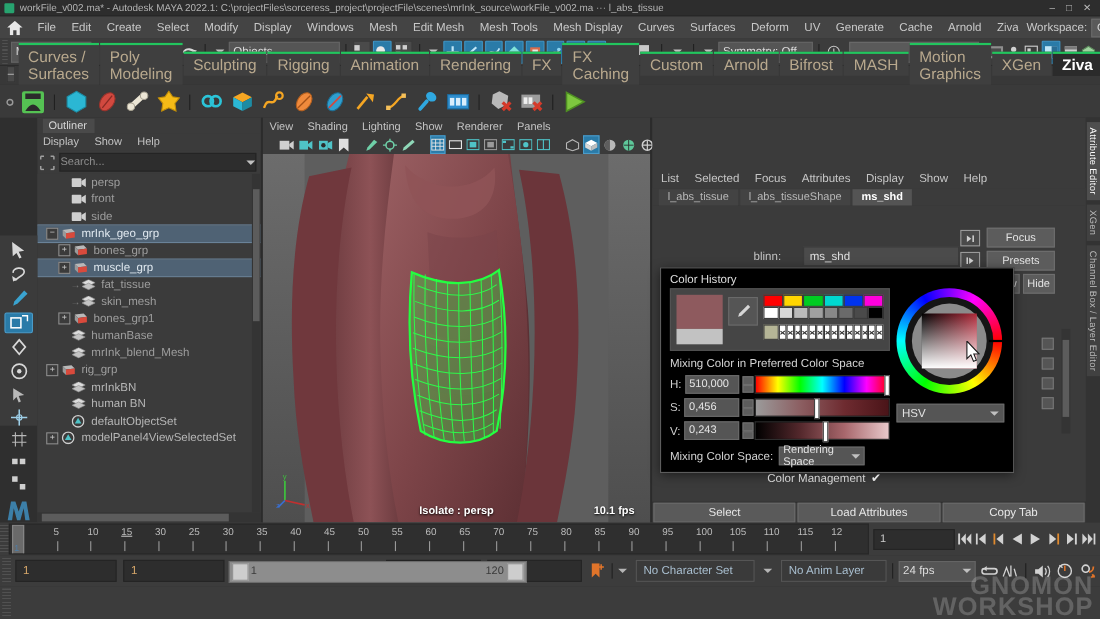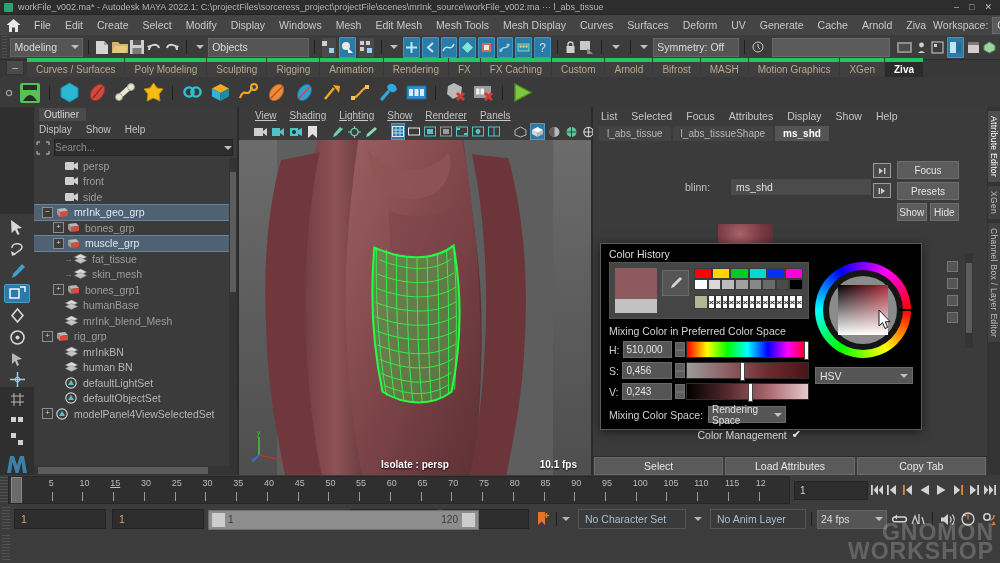--- a/index.html
+++ b/index.html
@@ -32,21 +32,21 @@
      margin-right:3px;opacity:.7;}
   .combo{height:17px;background:#555555;border:1px solid #646464;display:flex;align-items:center;padding:0 3px;font-size:10.5px;color:#dcdcdc;}
   .tbtn{width:19px;height:19px;background:#4a4a4a;border:1px solid #3a3a3a;margin:0 1px;display:flex;align-items:center;justify-content:center;border-radius:1px;}
   .tbtn.flat{background:transparent;border:none;}
   .tbtn.on{background:#2a7ba8;border-color:#3f94c4;}
   .tbtn svg{display:block;}
 
   
   #shelftabs{height:17px;background:#383838;display:flex;align-items:flex-end;padding-left:2px;}
   #shelf-minus{width:16px;height:13px;background:#4a4a4a;border:1px solid #333;display:flex;align-items:center;justify-content:center;color:#ccc;margin:0 3px 2px 4px;font-size:10px;}
-  .shelf-tab{padding:2px 9px;font-size:10px;color:#b9a98e;background:#3f3f3f;margin-right:1px;border-top:4px solid #22c55e;}
+  .shelf-tab{padding:2px 9px;font-size:14px;color:#b9a98e;background:#3f3f3f;margin-right:1px;border-top:2px solid #22c55e;}
   .shelf-tab.active{background:#2b2b2b;color:#ffffff;font-weight:bold;}
 
   
   #shelfbar{height:31px;background:#3a3a3a;display:flex;align-items:center;padding-left:2px;border-bottom:1px solid #2c2c2c;}
   .shelf-ico{width:26px;height:26px;margin:0 1px;display:flex;align-items:center;justify-content:center;}
 
   
   #work{position:absolute;left:0;top:107px;right:0;bottom:88px;display:flex;background:#2f2f2f;}
 
   
@@ -65,33 +65,33 @@
   .ol-exp.none{border:none;background:transparent;}
   .ol-dash{width:10px;color:#7a7a7a;font-size:9px;flex:none;}
   .ol-ico{width:14px;height:11px;margin-right:4px;flex:none;display:flex;align-items:center;}
   #outliner-scroll{position:absolute;right:0;top:0;width:8px;height:100%;background:#343434;}
   #outliner-thumb{position:absolute;right:1px;top:14px;width:6px;height:120px;background:#5c5c5c;}
   #outliner-hscroll{height:9px;background:#343434;position:relative;}
   #outliner-hthumb{position:absolute;left:4px;top:1px;width:170px;height:7px;background:#5c5c5c;}
 
   
   #viewport-col{width:352px;display:flex;flex-direction:column;background:#3b3b3b;border-right:2px solid #2b2b2b;}
-  #vp-menus{height:16px;display:flex;align-items:center;gap:13px;padding-left:16px;text-decoration:underline;}
+  #vp-menus{height:16px;display:flex;align-items:center;gap:13px;padding-left:6px;}
   #vp-menus span{font-size:10px;color:#c4c4c4;}
   #vp-toolbar{height:17px;display:flex;align-items:center;padding-left:3px;}
   .vbtn{width:16px;height:15px;margin:0 1px;display:flex;align-items:center;justify-content:center;border:1px solid transparent;}
   .vbtn.on{background:#2a7ba8;border-color:#4b9bc8;}
   #vp3d{flex:1;position:relative;overflow:hidden;background:#5b5b5b;}
   #vp-axis{position:absolute;left:12px;bottom:12px;width:34px;height:34px;}
   #vp-isolate{position:absolute;left:0;right:0;bottom:5px;text-align:center;font-size:10px;font-weight:bold;color:#ffffff;text-shadow:0 1px 2px #000;}
   #vp-fps{position:absolute;right:14px;bottom:5px;font-size:10px;font-weight:bold;color:#ffffff;text-shadow:0 1px 2px #000;}
 
   
   #attred{flex:1;background:#3b3b3b;display:flex;flex-direction:column;position:relative;}
-  #ae-menus{height:18px;display:flex;align-items:center;gap:14px;padding-left:8px;}
+  #ae-menus{height:18px;display:flex;align-items:center;gap:14px;padding-left:8px;margin-top:46px;}
   #ae-menus span{font-size:10.5px;color:#c6c6c6;}
   #ae-tabs{height:16px;display:flex;align-items:flex-end;padding-left:6px;background:#3b3b3b;}
   .ae-tab{font-size:10px;color:#b8b8b8;padding:2px 8px;background:#434343;margin-right:2px;}
   .ae-tab.active{background:#545454;color:#ffffff;font-weight:bold;}
   #ae-body{flex:1;position:relative;background:#3b3b3b;}
   #ae-blinn-row{position:absolute;left:92px;top:37px;display:flex;align-items:center;gap:20px;}
   #ae-blinn-label{font-size:10.5px;color:#c2c2c2;}
   #ae-blinn-field{width:130px;height:16px;background:#4b4b4b;border:1px solid #3a3a3a;display:flex;align-items:center;padding:0 5px;font-size:10.5px;color:#e0e0e0;}
   .ae-arrowbtn{width:16px;height:13px;border:1px solid #9a9a9a;background:#4a4a4a;display:flex;align-items:center;justify-content:center;}
   #ae-rightbtns{position:absolute;right:28px;top:20px;width:62px;display:flex;flex-direction:column;gap:3px;}
@@ -807,31 +807,20 @@
               <div class="ol-row">
                 <span style="width:15px;flex:none"></span>
                 <span class="ol-exp none"></span>
                 <span class="ol-ico">
                   <svg width="13" height="10" viewBox="0 0 13 10">
                     <path d="M6.5 0 L12.5 3 L6.5 6 L0.5 3z" fill="#dcdcdc" stroke="#8d8d8d" stroke-width=".6"></path>
                     <path d="M6.5 3.4 L12.5 6.4 L6.5 9.4 L0.5 6.4z" fill="#c4c4c4" stroke="#8d8d8d" stroke-width=".6"></path>
                   </svg>
                 </span>
                 <span style="">human BN</span>
-              </div>
-              <div class="ol-row">
-                <span style="width:15px;flex:none"></span>
-                <span class="ol-exp none"></span>
-                <span class="ol-ico">
-                  <svg width="12" height="12" viewBox="0 0 12 12">
-                    <circle cx="6" cy="6" r="5.2" fill="none" stroke="#cfcfcf" stroke-width="1.2"></circle>
-                    <path d="M3 8 L6 2.8 L9 8z" fill="#4fc3c7"></path>
-                  </svg>
-                </span>
-                <span style="">defaultLightSet</span>
               </div>
               <div class="ol-row">
                 <span style="width:15px;flex:none"></span>
                 <span class="ol-exp none"></span>
                 <span class="ol-ico">
                   <svg width="12" height="12" viewBox="0 0 12 12">
                     <circle cx="6" cy="6" r="5.2" fill="none" stroke="#cfcfcf" stroke-width="1.2"></circle>
                     <path d="M3 8 L6 2.8 L9 8z" fill="#4fc3c7"></path>
                   </svg>
                 </span>

